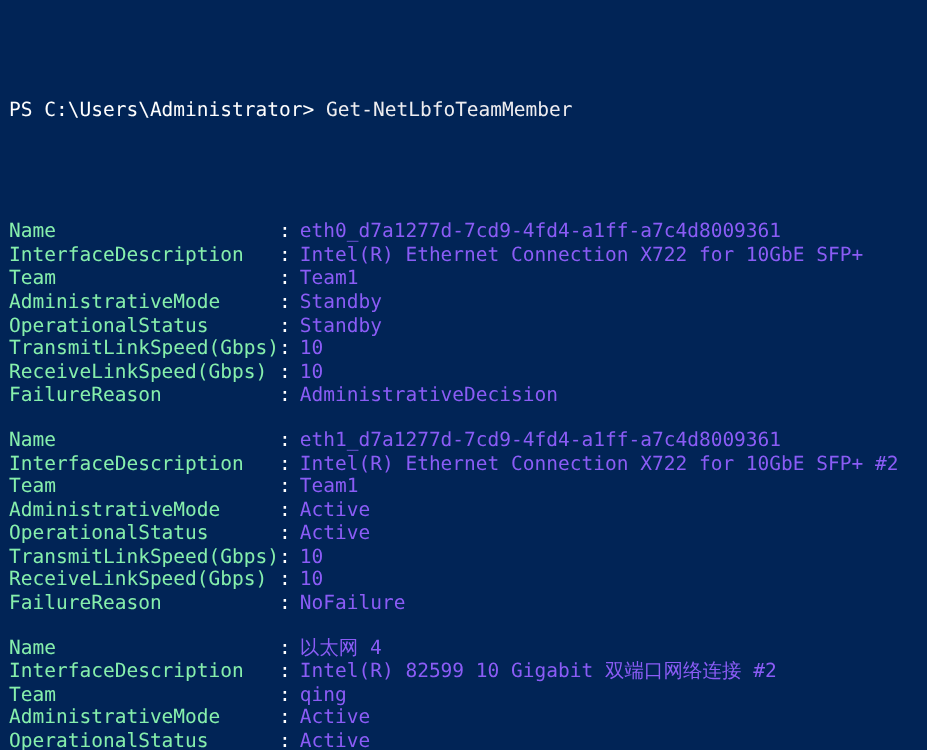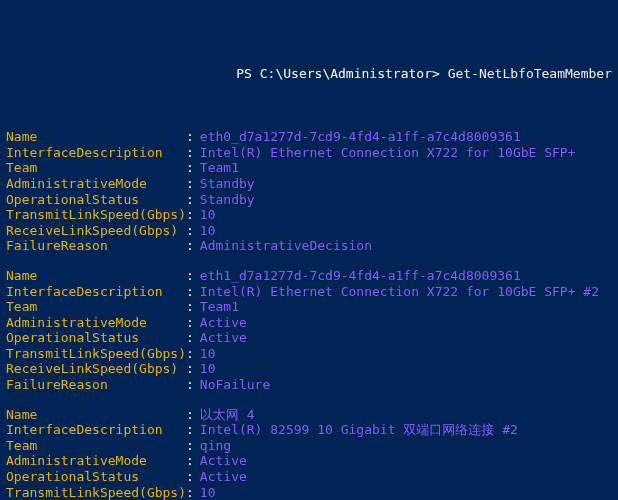--- a/index.html
+++ b/index.html
@@ -9,35 +9,34 @@
     font-family: "Lucida Console", "Consolas", monospace;
     font-size: 13px;
     line-height: 1.2;
     padding: 4px 6px;
     width: 618px;
     height: 500px;
     overflow: hidden;
     white-space: pre;
   }
   .prompt-line {
-    margin-bottom: 2px;
-    text-align: right;
+    margin-bottom: 20px;
   }
   .prompt { color: #ffffff; }
   .cmd { color: #eeedf0; }
   .block {
     margin-top: 14px;
   }
   .row {
     display: flex;
   }
   .label {
     display: inline-block;
     width: 180px;
-    color: #eab308;
+    color: #86efac;
   }
   .sep {
     color: #ffffff;
     padding-right: 6px;
   }
   .val {
     color: #8b5cf6;
     flex: 1;
   }
 </style>

